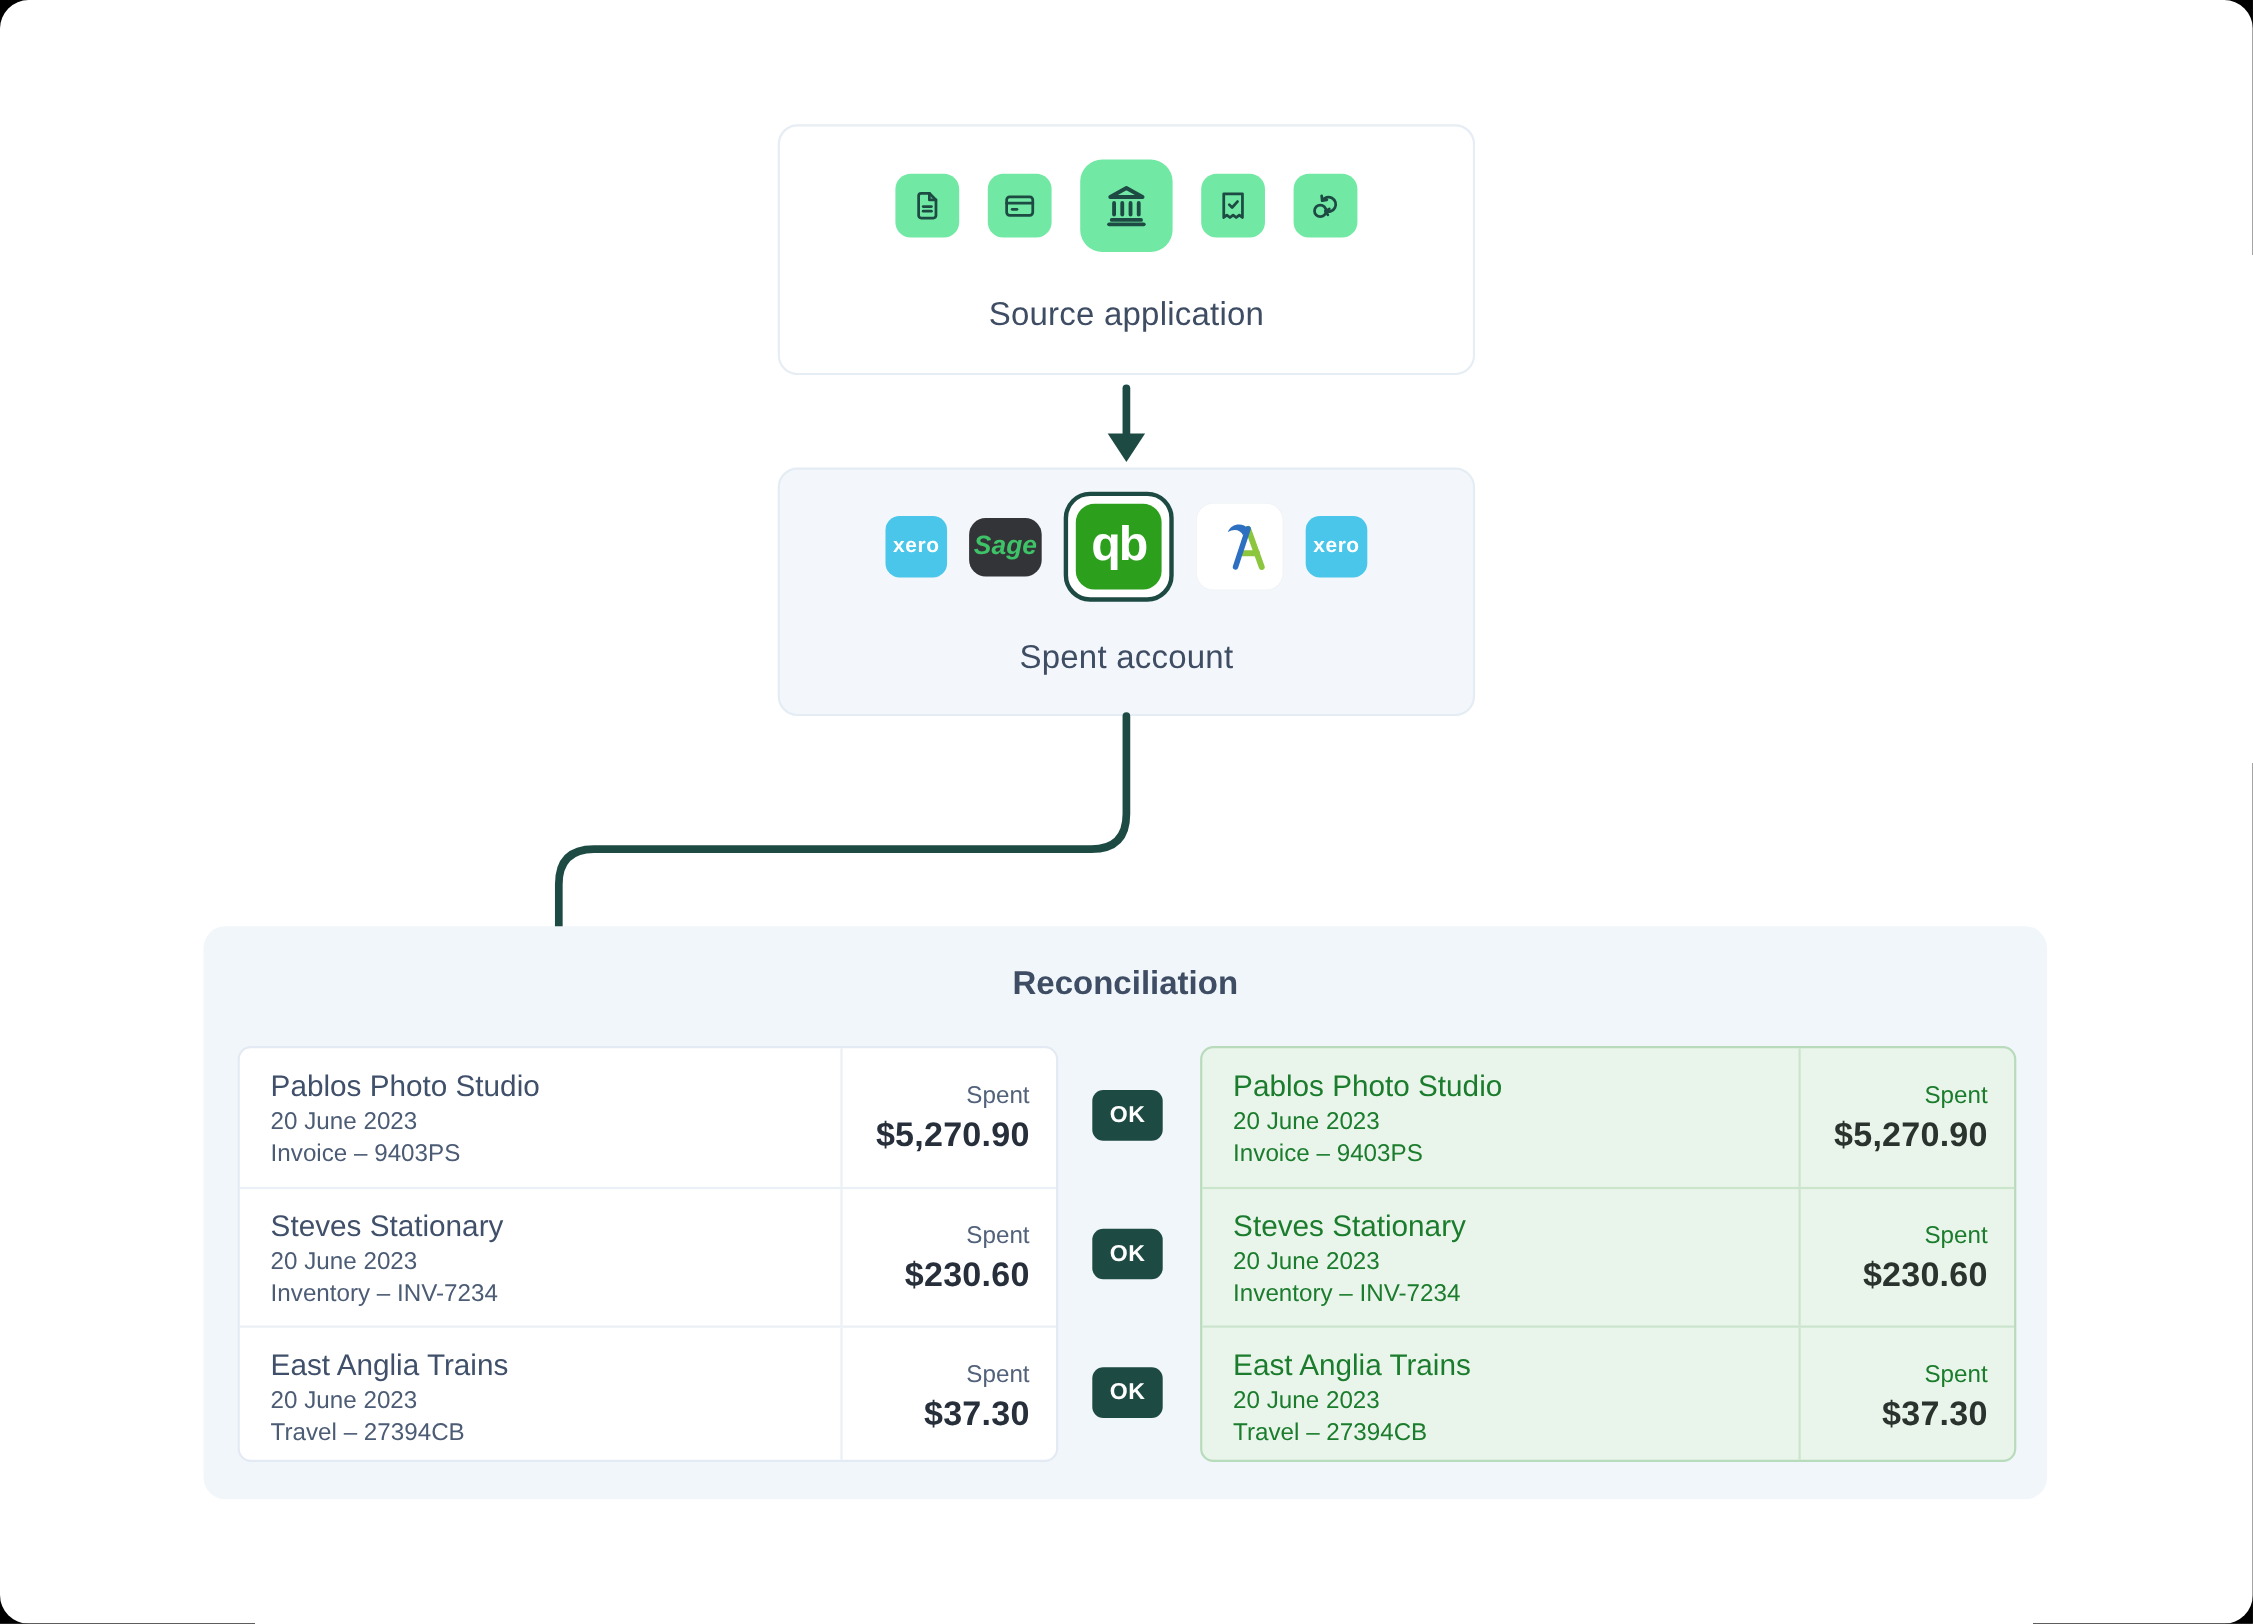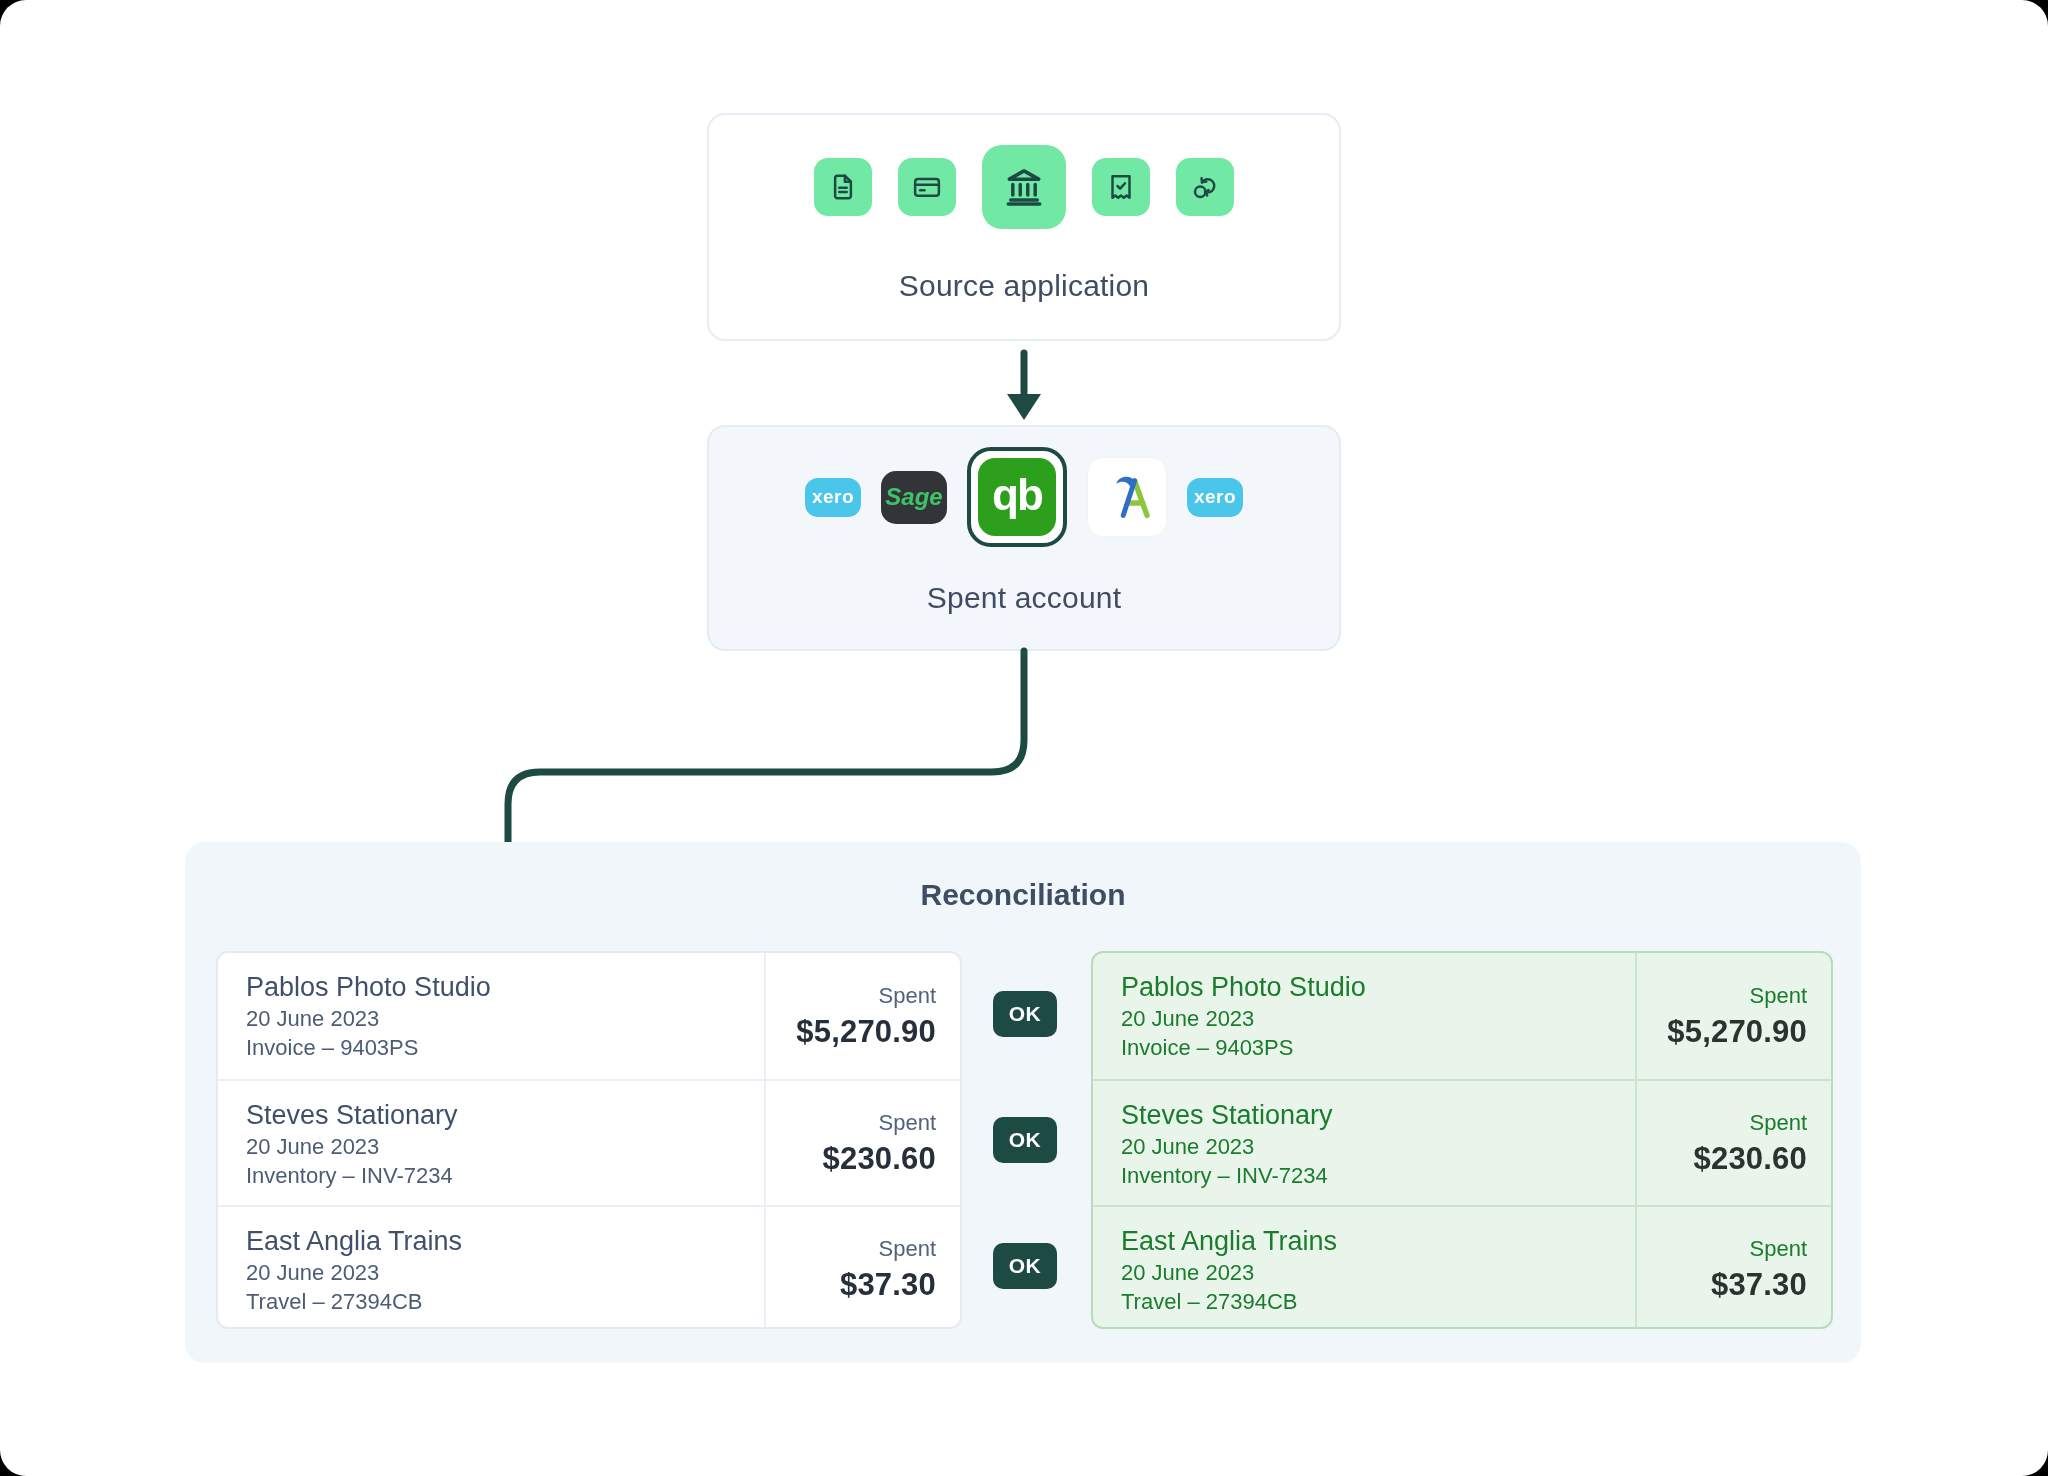--- a/index.html
+++ b/index.html
@@ -19,21 +19,21 @@
   .tile-row{display:flex;align-items:center;gap:26px;height:84px;}
   .tile{width:58px;height:58px;border-radius:14px;background:#71E9A4;display:flex;align-items:center;justify-content:center;}
   .tile svg{width:30px;height:30px;}
   .tile.selected{width:84px;height:84px;border-radius:20px;}
   .tile.selected svg{width:42px;height:42px;}
   .stroke-ic{fill:none;stroke:#1E4A44;stroke-width:2;stroke-linecap:round;stroke-linejoin:round;}
 
   
   .logo-row{display:flex;align-items:center;gap:20px;height:104px;}
   .logo{display:flex;align-items:center;justify-content:center;box-sizing:border-box;}
-  .logo-xero{width:56px;height:39px;border-radius:13px;background:#49C6E9;color:#fff;font-weight:700;font-size:19px;letter-spacing:.5px;}
+  .logo-xero{width:56px;height:56px;border-radius:13px;background:#49C6E9;color:#fff;font-weight:700;font-size:19px;letter-spacing:.5px;}
   .logo-sage{width:66px;height:53px;border-radius:15px;background:#333437;color:#3FC368;font-weight:700;font-style:italic;font-size:24px;}
   .logo-qb-outer{width:100px;height:100px;border-radius:24px;background:#ffffff;border:4px solid #1E4A44;}
   .logo-qb-inner{width:78px;height:78px;border-radius:17px;background:#2CA01C;display:flex;align-items:center;justify-content:center;
                  color:#fff;font-weight:700;font-size:44px;letter-spacing:-2px;padding-bottom:4px;box-sizing:border-box;}
   .logo-fa{width:80px;height:80px;border-radius:16px;background:#ffffff;border:1px solid #F1F3F6;}
   .logo-fa svg{width:52px;height:52px;}
 
   
   .arrow-abs{position:absolute;}
   .conn-stroke{fill:none;stroke:#1E4A44;stroke-width:7;stroke-linecap:round;}

